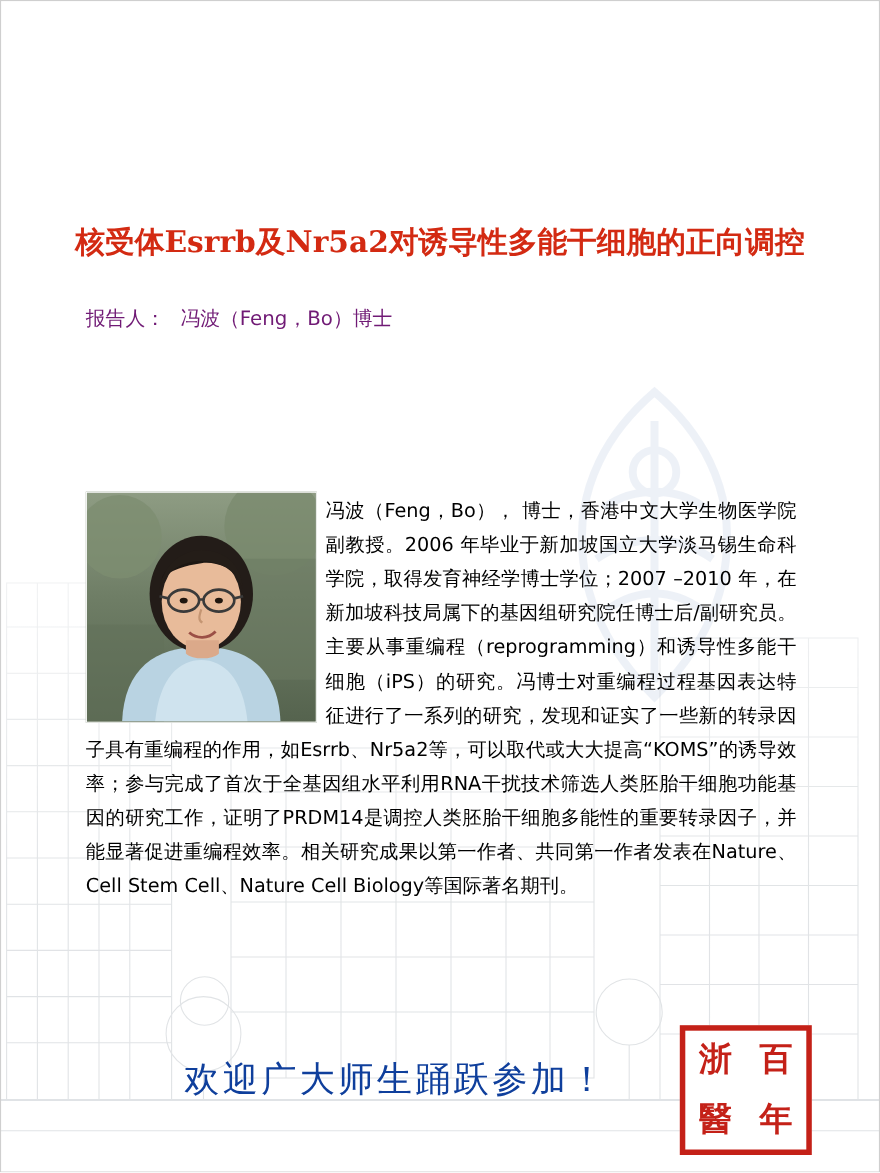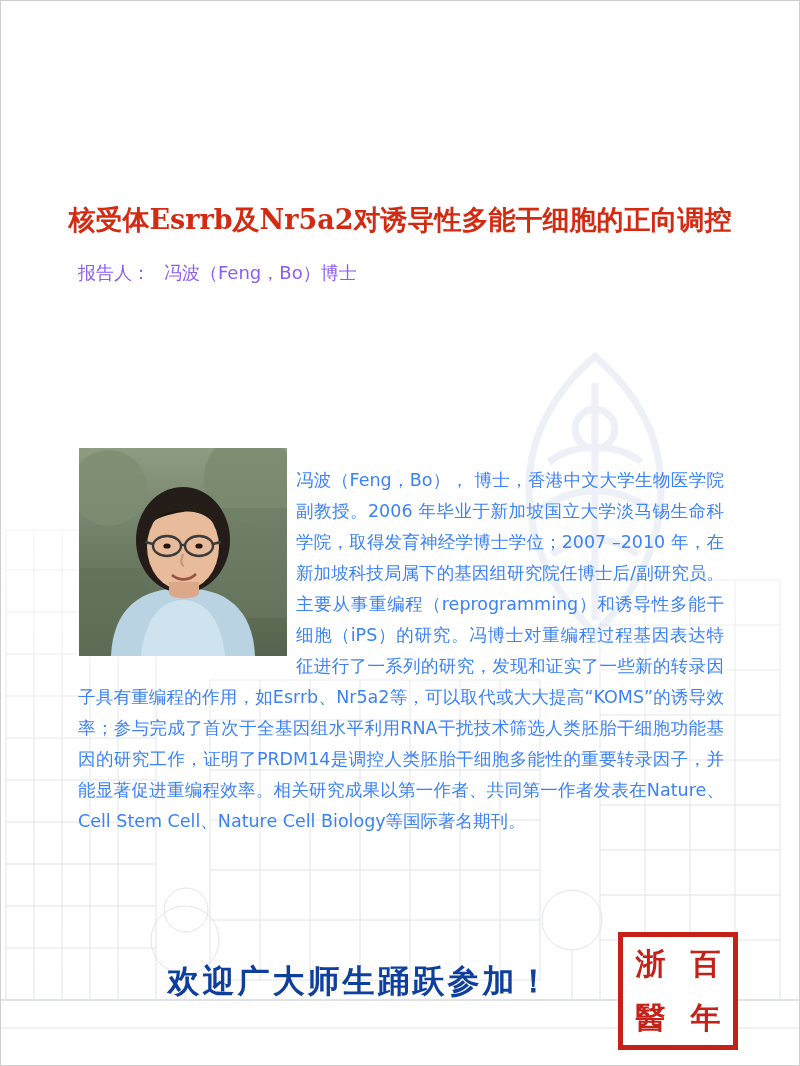--- a/index.html
+++ b/index.html
@@ -104,23 +104,23 @@
     letter-spacing: 0px;
     font-family: "DejaVu Serif", "Liberation Serif", serif;
     white-space: nowrap;
     margin-top: 17px;
   }
 
   
   .info-block {
     position: absolute;
     left: 78px;
-    top: 258px;
+    top: 275px;
     width: 640px;
-    color: #8b5cf6;
+    color: #701a75;
     font-size: 18px;
     line-height: 30px;
   }
   .info-row {
     display: block;
     white-space: nowrap;
     margin-bottom: 3px;
   }
   .info-label {
     display: inline-block;
@@ -137,45 +137,45 @@
     border: 1px solid #ffffff;
     overflow: hidden;
     background: #6b7a62;
   }
   .photo svg { display: block; }
 
   
   .bio {
     position: absolute;
     left: 78px;
-    top: 465px;
+    top: 450px;
     width: 646px;
     font-size: 17.5px;
     line-height: 31px;
-    color: #3b82f6;
+    color: #000000;
     text-align: justify;
     text-justify: inter-character;
   }
   .bio .indent-shape {
     float: left;
     width: 218px;
     height: 212px;
     shape-outside: margin-box;
   }
 
   
   .slogan {
     position: absolute;
     left: 150px;
     top: 960px;
     width: 420px;
     text-align: center;
     color: #0f3f9c;
     font-size: 32px;
-    font-weight: bold;
+    font-weight: normal;
     font-family: "DejaVu Serif", "Liberation Serif", serif;
     letter-spacing: 3px;
     white-space: nowrap;
     text-shadow: 0 1px 0 rgba(255,255,255,0.6);
   }
 
   
   .seal {
     position: absolute;
     left: 618px;

